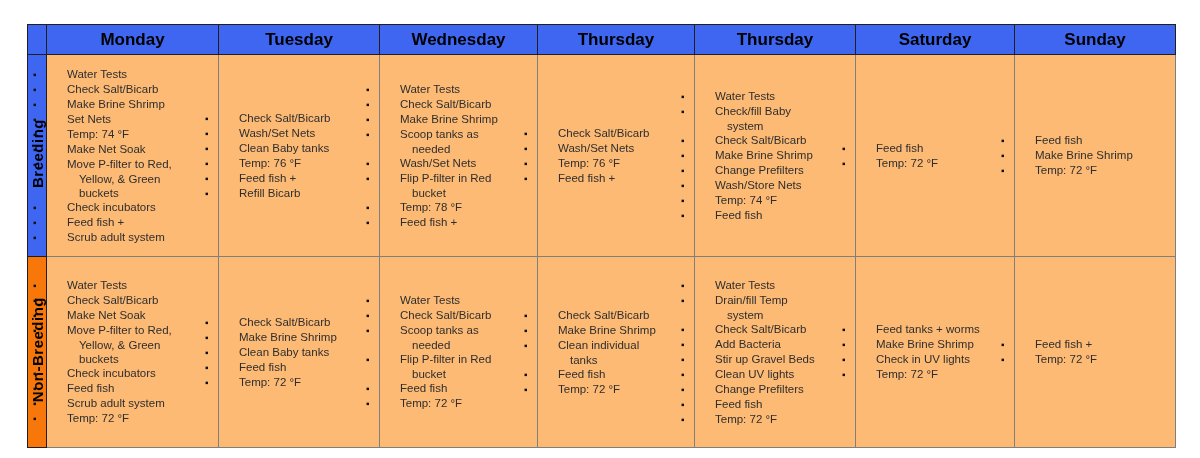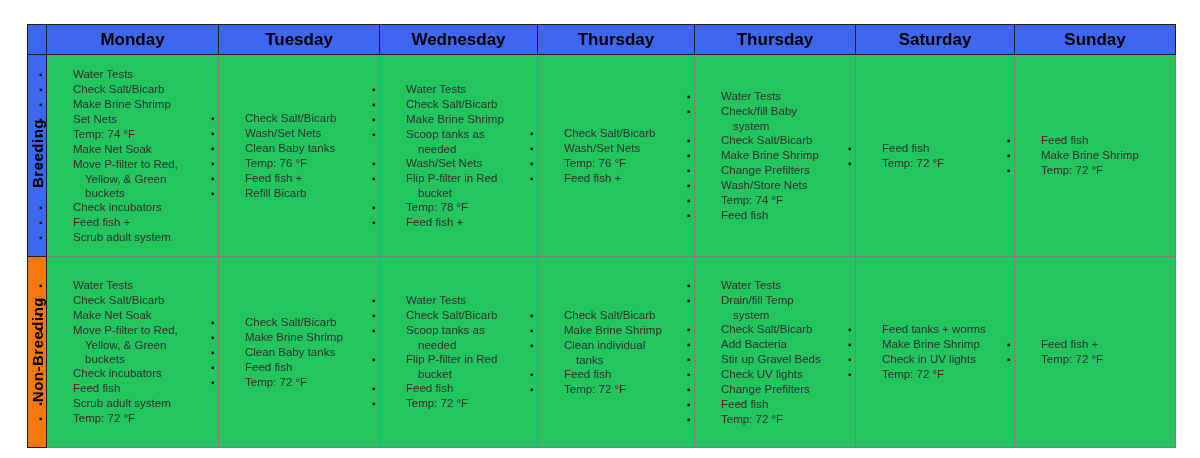--- a/index.html
+++ b/index.html
@@ -58,23 +58,23 @@
     font-weight: bold;
     font-size: 15px;
     color: #000000;
     letter-spacing: 0.5px;
     white-space: nowrap;
   }
   tr.r0 td, tr.r0 th { height: 195px; }
   tr.r1 td, tr.r1 th { height: 184px; }
 
   td.cell {
-    background: #22c55e;
+    background: #fdba74;
     vertical-align: middle;
-    padding: 3px 2px 3px 6px;
+    padding: 3px 2px 3px 0;
   }
   ul.tasks { list-style: none; margin: 0; padding: 0; }
   li.task {
     font-size: 11.5px;
     line-height: 14px;
     color: var(--cell-text, #2e2e2e);
     padding-left: 32px;
     text-indent: -23px;
     white-space: pre-wrap;
   }
@@ -320,21 +320,21 @@
 
   <li class="task"><span class="bullet">▪</span><span class="task-text">Drain/fill Temp
 system</span></li>
 
   <li class="task"><span class="bullet">▪</span><span class="task-text">Check Salt/Bicarb</span></li>
 
   <li class="task"><span class="bullet">▪</span><span class="task-text">Add Bacteria</span></li>
 
   <li class="task"><span class="bullet">▪</span><span class="task-text">Stir up Gravel Beds</span></li>
 
-  <li class="task"><span class="bullet">▪</span><span class="task-text">Check UV lights</span></li>
+  <li class="task"><span class="bullet">▪</span><span class="task-text">Clean UV lights</span></li>
 
   <li class="task"><span class="bullet">▪</span><span class="task-text">Change Prefilters</span></li>
 
   <li class="task"><span class="bullet">▪</span><span class="task-text">Feed fish</span></li>
 
   <li class="task"><span class="bullet">▪</span><span class="task-text">Temp: 72 °F</span></li>
 </ul>
   </td>
 
   <td class="cell">

